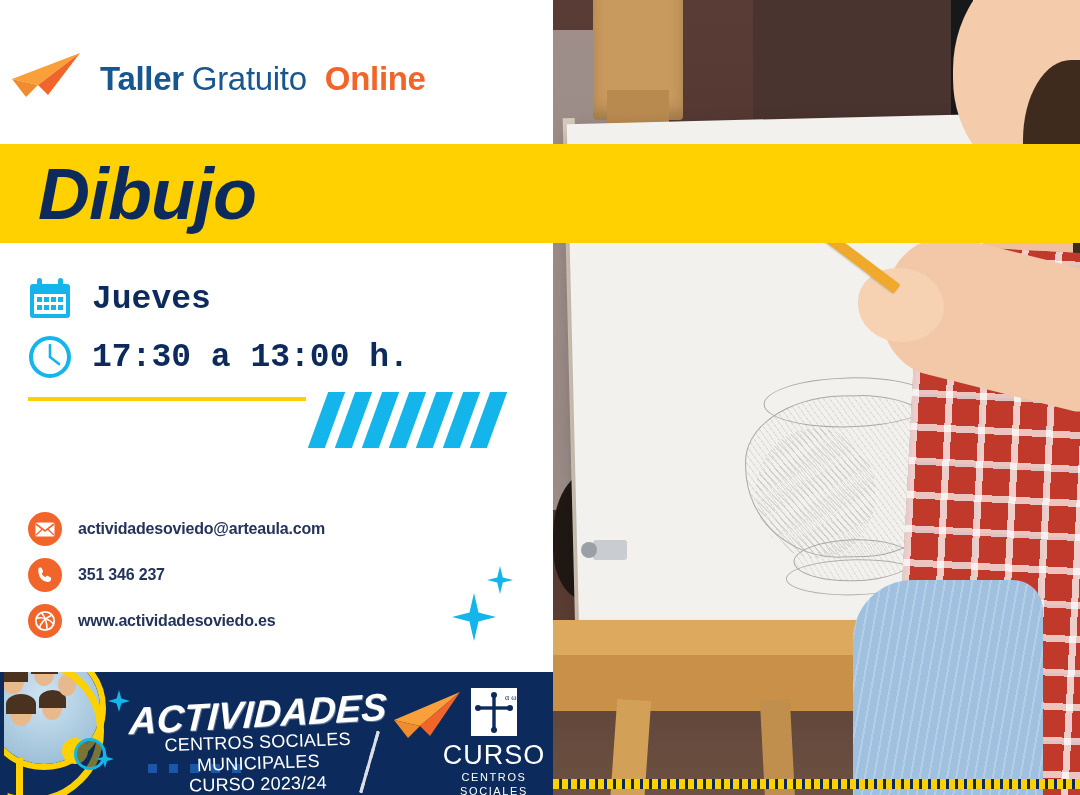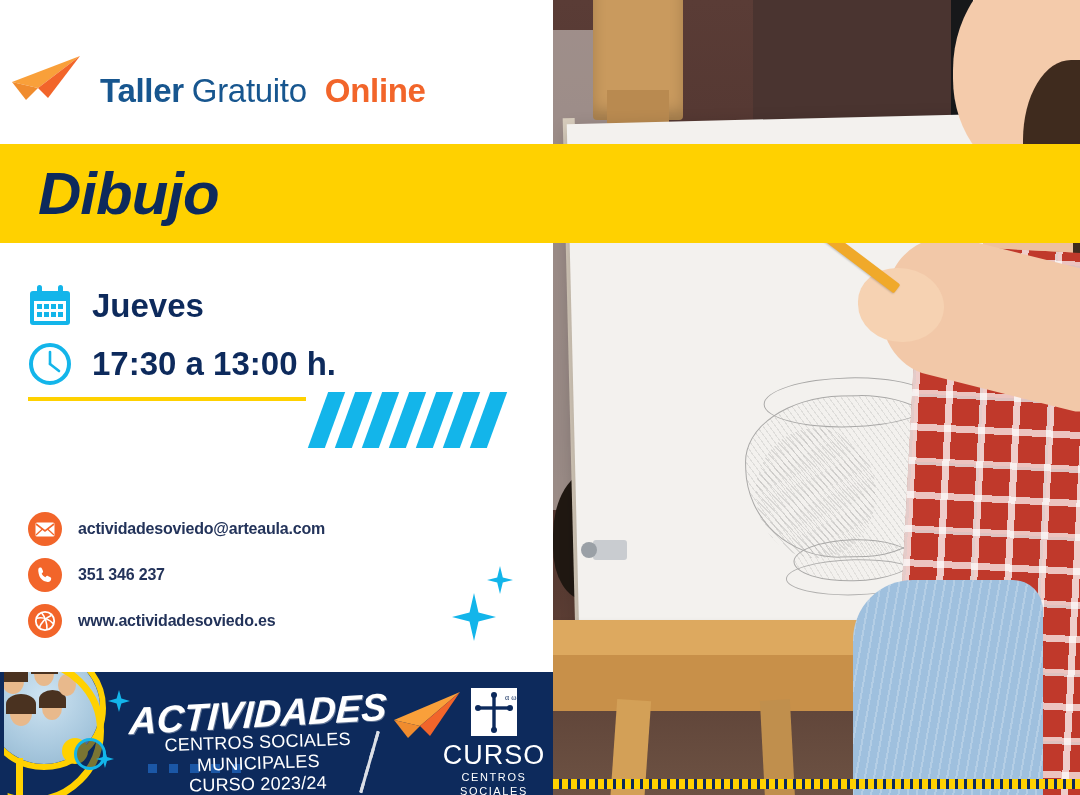--- a/index.html
+++ b/index.html
@@ -74,34 +74,34 @@
       repeating-linear-gradient(0deg,rgba(40,40,40,.30) 0 3px,transparent 3px 68px),
       #c0392b;
     transform:rotate(3deg);}
   .jeans{position:absolute;left:300px;top:580px;width:190px;height:215px;background:#9fc0de;border-radius:60px 30px 0 0;
     background-image:repeating-linear-gradient(100deg,rgba(255,255,255,.22) 0 2px,transparent 2px 9px);}
 
   
   .panel{position:absolute;left:0;top:0;width:553px;height:672px;background:#ffffff;}
 
   
-  .header{position:absolute;left:0;top:48px;width:553px;height:62px;display:flex;align-items:flex-end;}
+  .header{position:absolute;left:0;top:48px;width:553px;height:62px;display:flex;align-items:center;}
   .plane{margin-left:8px;width:76px;height:56px;flex:none;}
   .head-text{margin-left:16px;font-size:33px;letter-spacing:-.3px;white-space:nowrap;}
   .t-blue-b{color:#17568f;font-weight:bold;}
   .t-blue{color:#17568f;font-weight:normal;}
   .t-orange{color:#f2652a;font-weight:bold;}
 
   
   .yellow-band{position:absolute;left:0;top:144px;width:1080px;height:99px;background:#ffd100;}
-  .band-title{position:absolute;left:38px;top:155px;font-size:60px;font-weight:bold;font-style:italic;
+  .band-title{position:absolute;left:38px;top:155px;font-size:72px;font-weight:bold;font-style:italic;
     color:#0d2a5c;letter-spacing:-1px;line-height:78px;}
 
   
-  .sched{position:absolute;left:24px;top:277px;}
+  .sched{position:absolute;left:24px;top:270px;font-family:Liberation Mono, monospace;}
   .srow{display:flex;align-items:center;height:58px;}
   .sicon{width:52px;height:46px;flex:none;display:flex;align-items:center;justify-content:center;}
   .stext{margin-left:16px;font-size:33px;font-weight:bold;color:#0d2a5c;white-space:nowrap;}
 
   .yrule{position:absolute;left:28px;top:397px;width:278px;height:4px;background:#ffd100;}
 
   .stripes{position:absolute;left:318px;top:392px;width:200px;height:58px;}
   .stripe{position:absolute;top:0;width:17px;height:56px;background:#13b5ea;transform:skewX(-20deg);}
 
   

